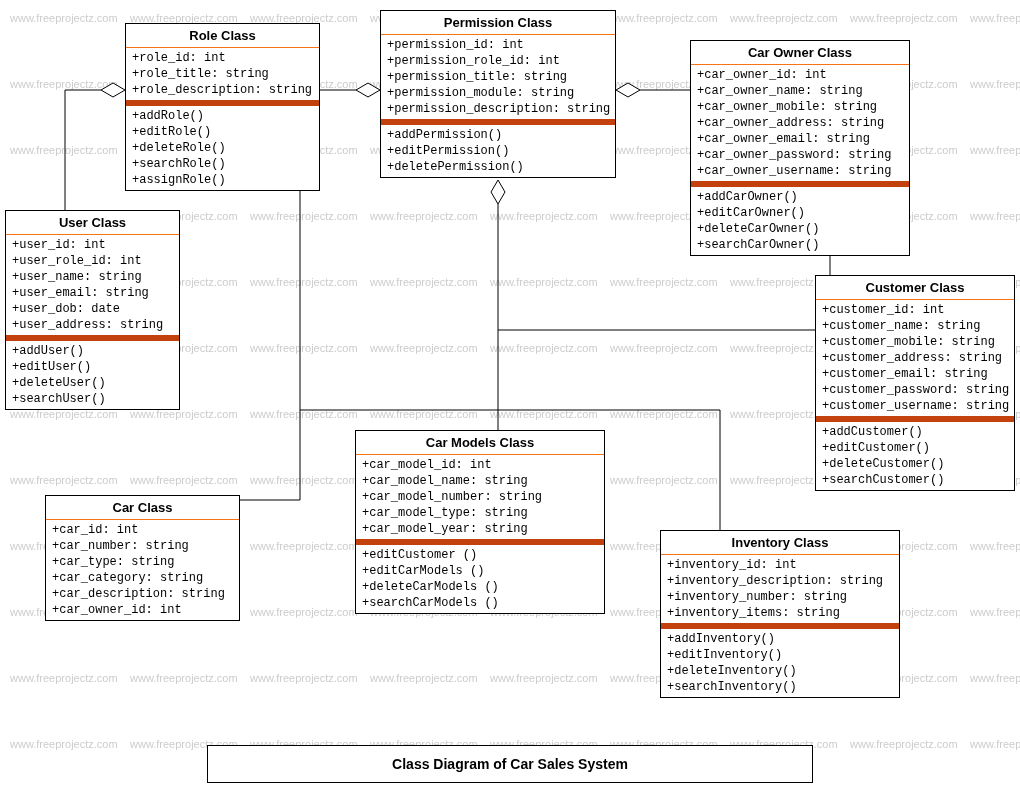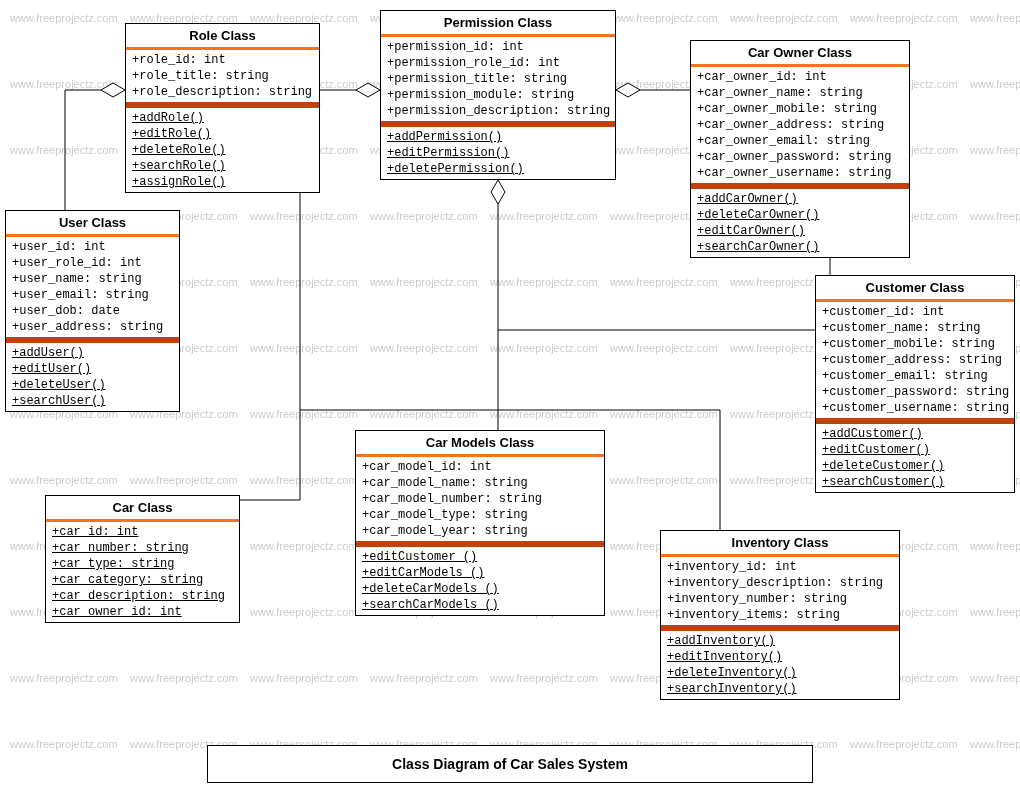--- a/index.html
+++ b/index.html
@@ -25,32 +25,32 @@
   }
   .class-box {
     position: absolute;
     background: #fff;
     border: 1px solid #000;
     z-index: 2;
     font-size: 12px;
     font-family: "Courier New", monospace;
   }
   .class-title {
-    border-bottom: 3px solid #f97316;
+    border-bottom: 1px solid #f97316;
     font-weight: bold;
     font-family: Verdana, Arial, sans-serif;
     font-size: 13px;
     text-align: center;
     padding: 4px 6px;
   }
   .class-section {
     border-bottom: 6px solid #c2410c;
     padding: 2px 6px;
   }
-  .class-section:last-child { border-bottom: none; text-decoration: underline; }
+  .class-section:last-child { border-bottom: none; }
   .class-section div { line-height: 16px; white-space: nowrap; }
   svg.connectors {
     position: absolute;
     inset: 0;
     width: 1020px;
     height: 792px;
     z-index: 1;
   }
   .diagram-title {
     position: absolute;
@@ -249,22 +249,22 @@
       <div>+car_owner_id: int</div>
       <div>+car_owner_name: string</div>
       <div>+car_owner_mobile: string</div>
       <div>+car_owner_address: string</div>
       <div>+car_owner_email: string</div>
       <div>+car_owner_password: string</div>
       <div>+car_owner_username: string</div>
     </div>
   <div class="class-section">
       <div>+addCarOwner()</div>
+      <div>+editCarOwner()</div>
       <div>+deleteCarOwner()</div>
-      <div>+editCarOwner()</div>
       <div>+searchCarOwner()</div>
     </div>
 </div>
 
 <div class="class-box" style="left:5px; top:210px; width:175px;">
   <div class="class-title">User Class</div>
   <div class="class-section">
       <div>+user_id: int</div>
       <div>+user_role_id: int</div>
       <div>+user_name: string</div>

